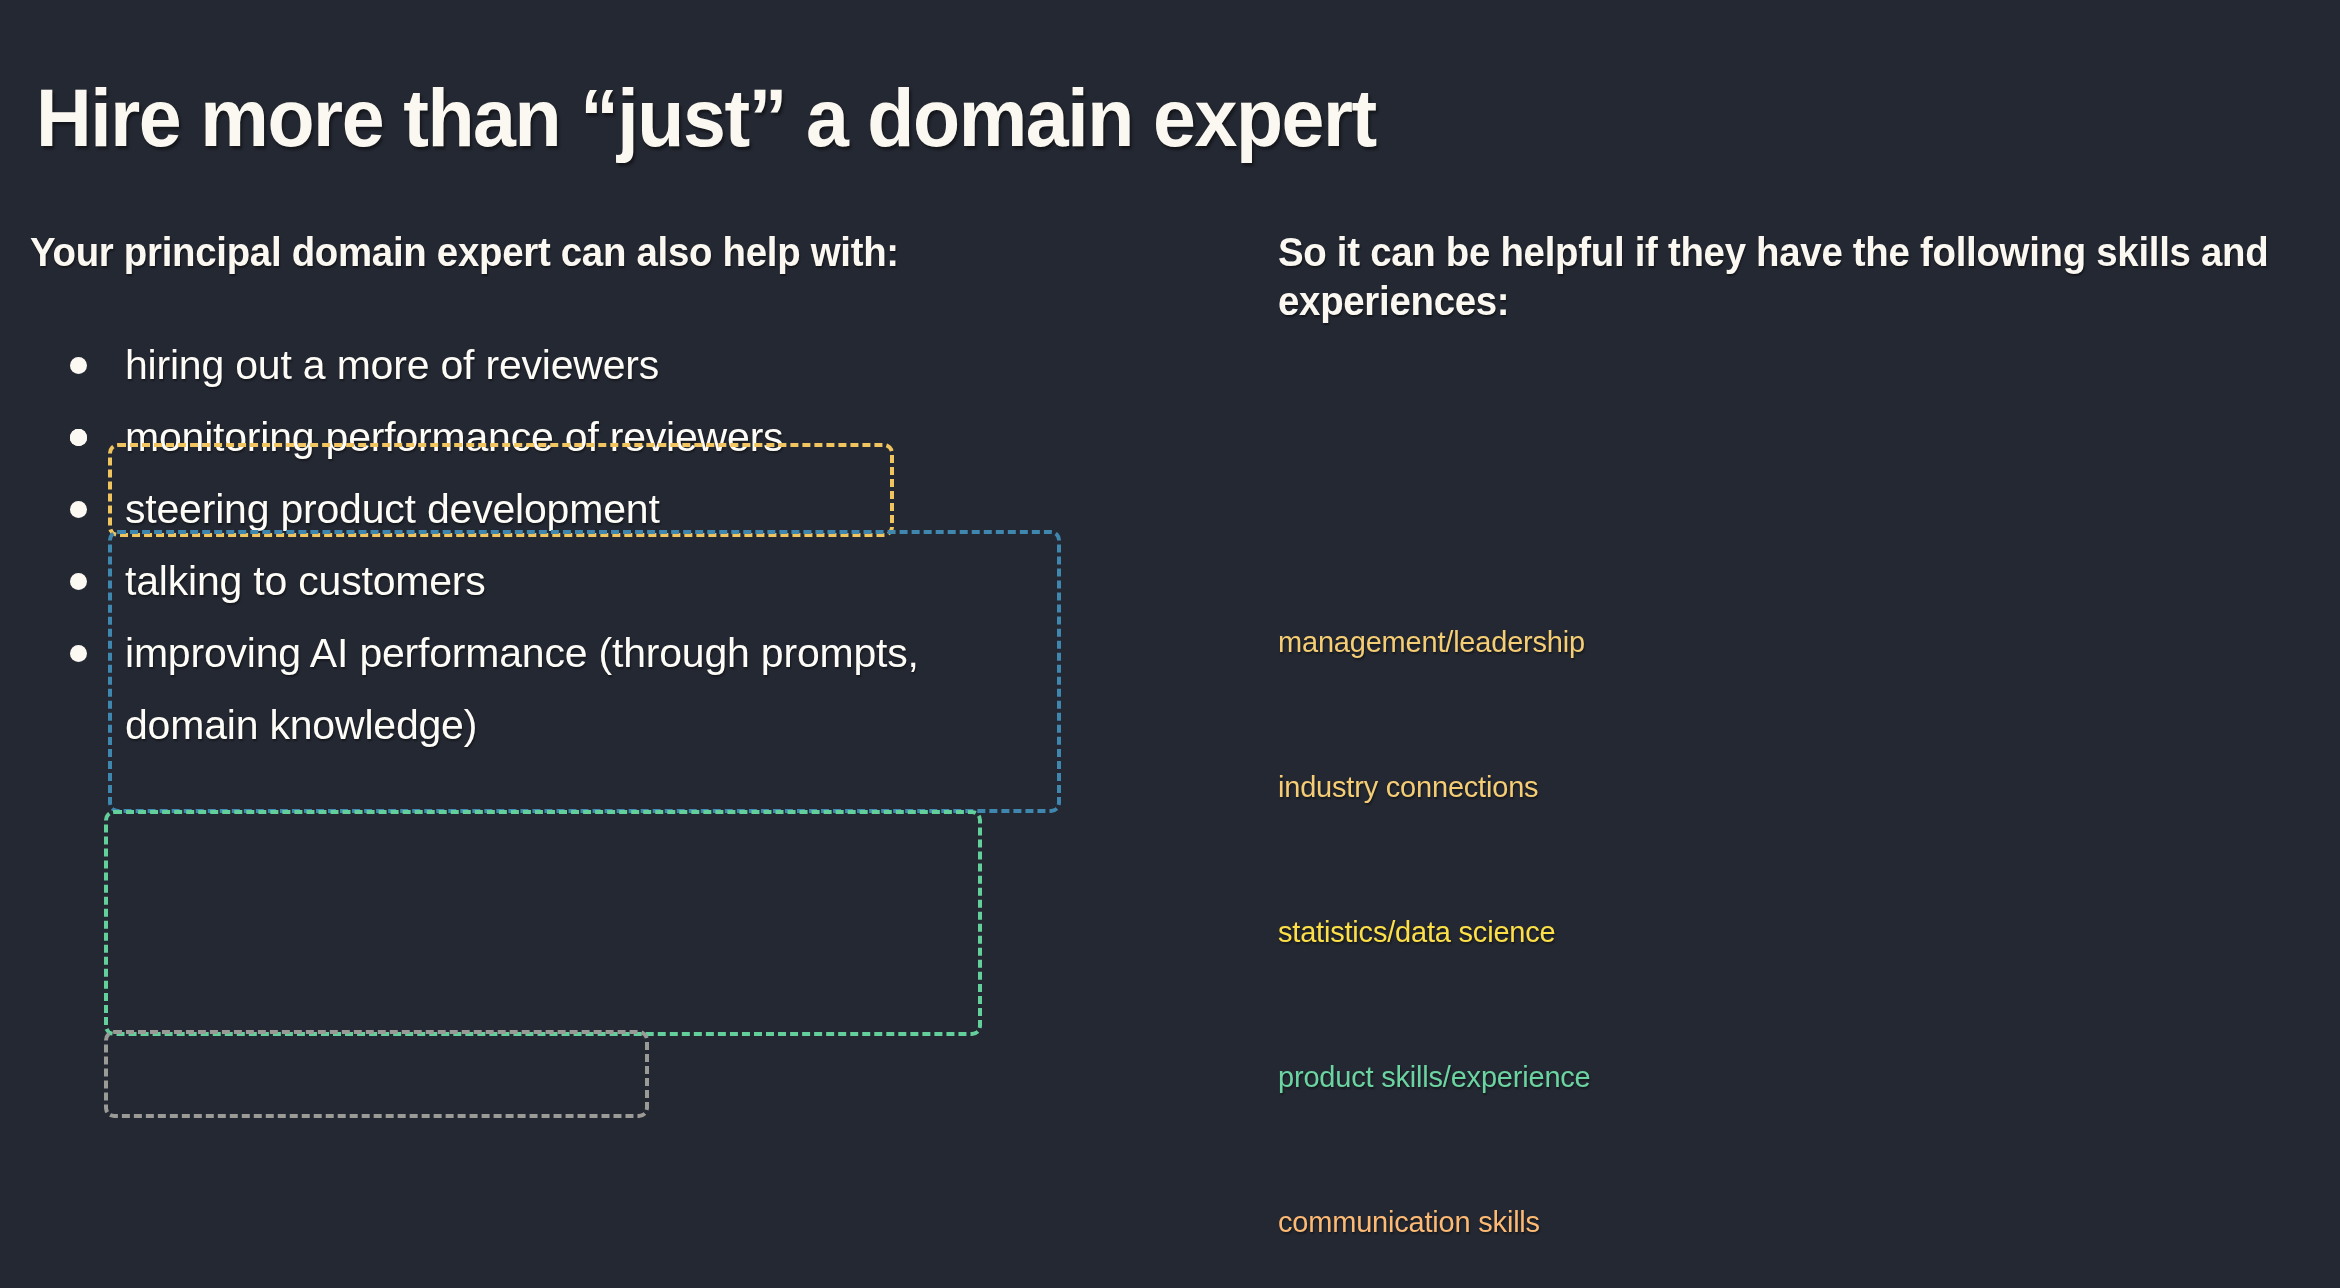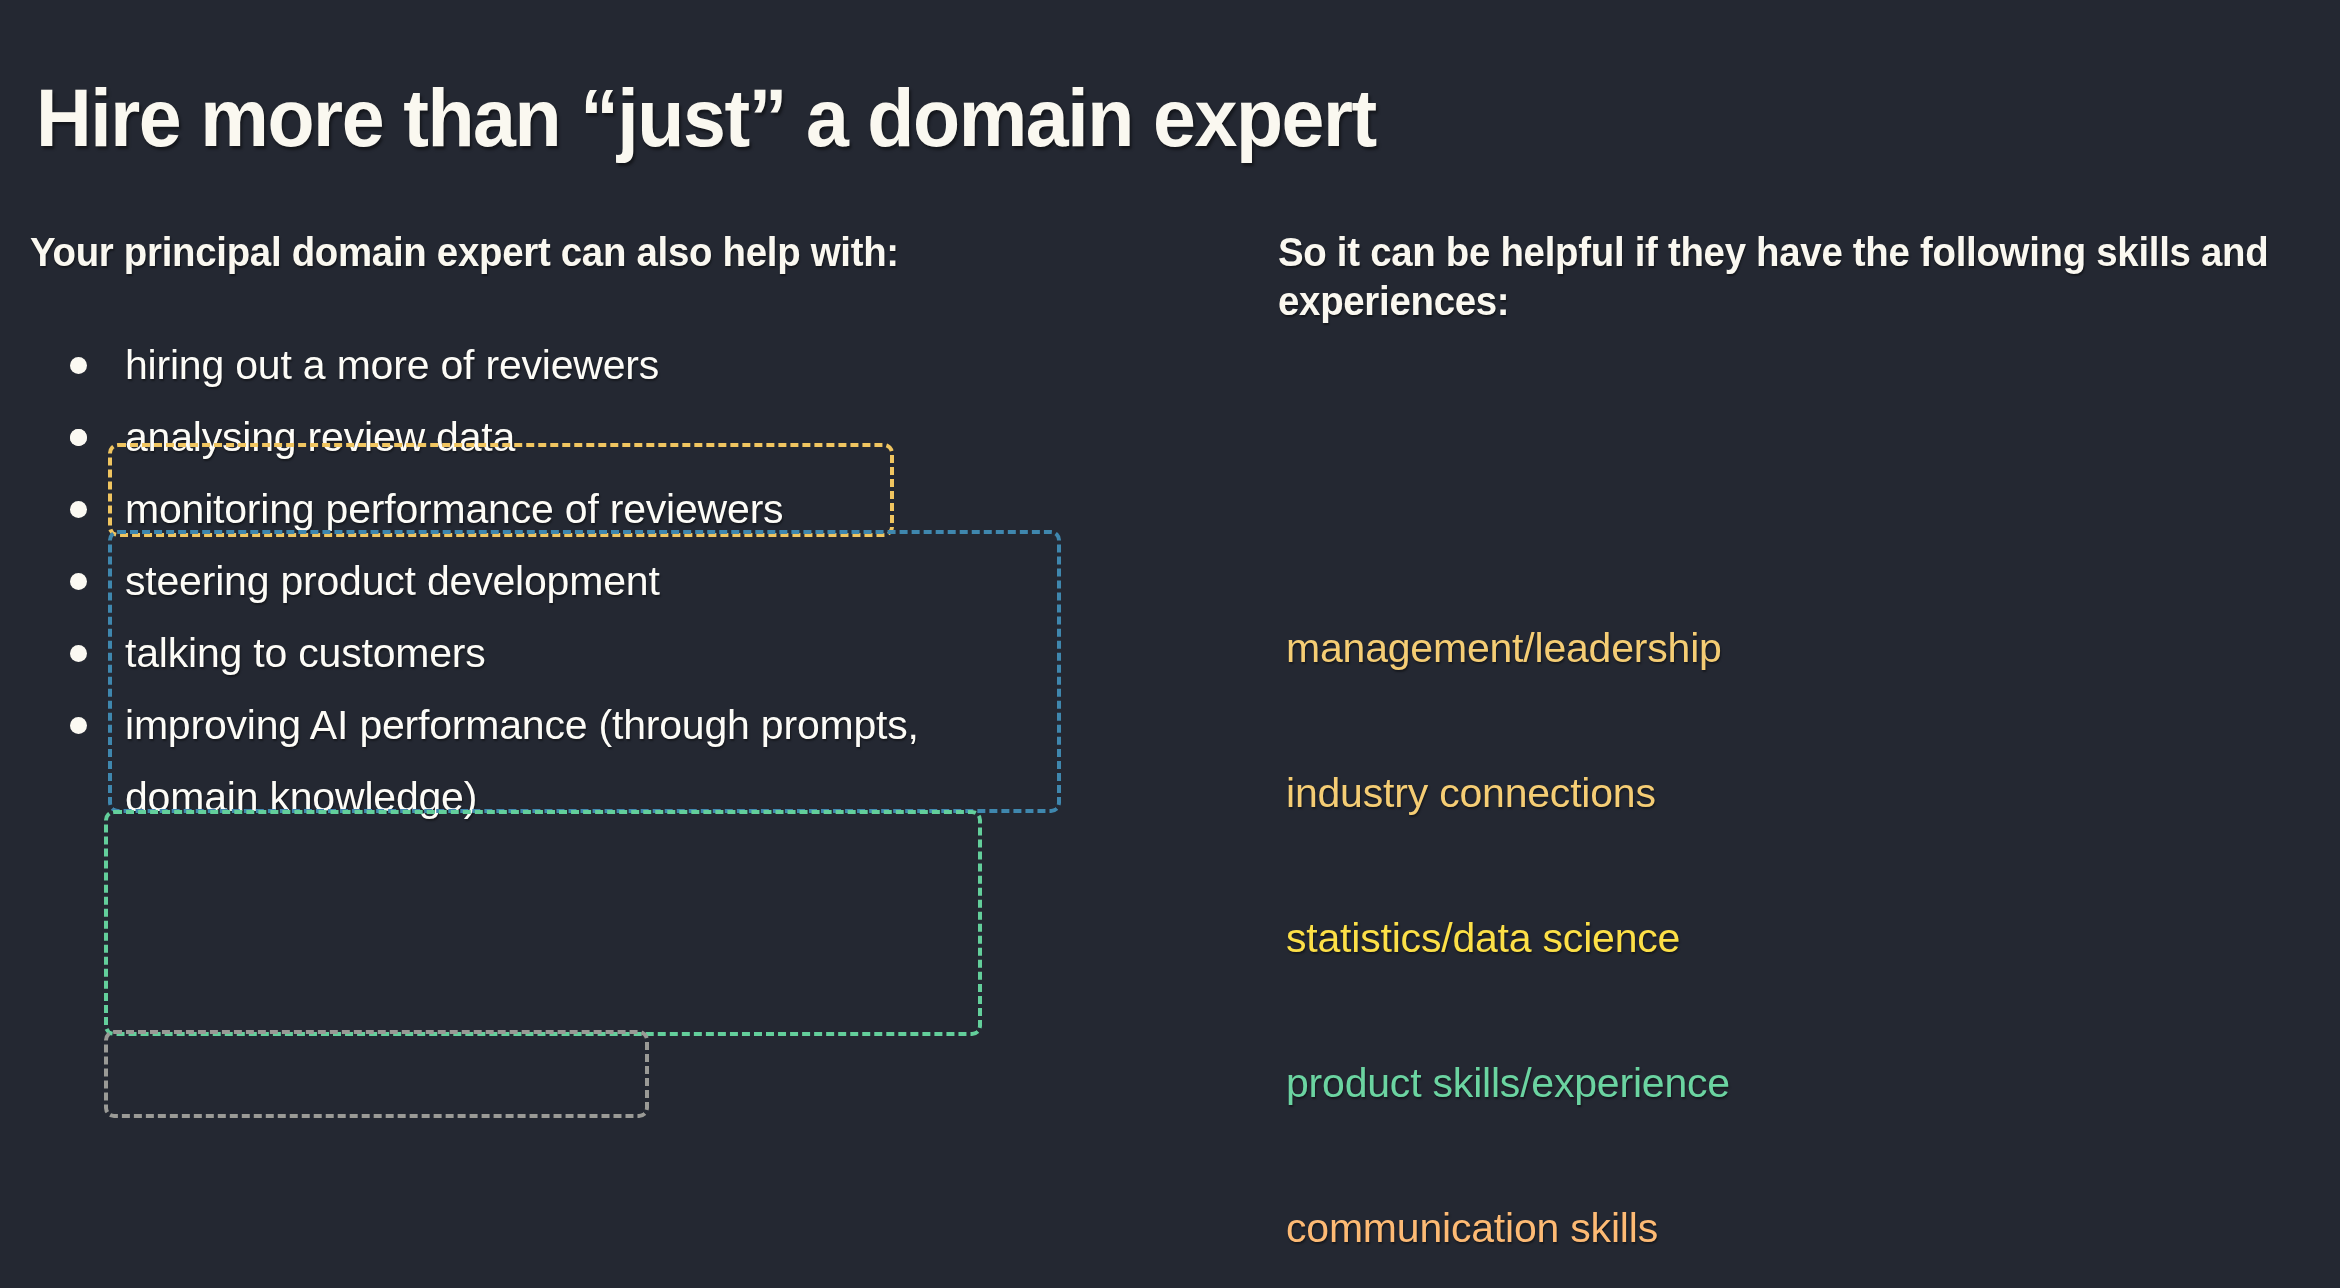--- a/index.html
+++ b/index.html
@@ -104,22 +104,22 @@
     box-sizing: border-box;
   }
 
   
   .skills {
     position: relative;
     margin-top: 52px;
   }
   .skill-item {
     position: absolute;
-    left: 8px;
-    font-size: 41px;
+    left: 0;
+    font-size: 29px;
     line-height: 1;
     letter-spacing: -0.2px;
     white-space: nowrap;
     text-shadow: 1px 2px 2px rgba(0,0,0,0.4);
   }
 </style>
 </head>
 <body style="background: rgb(36, 40, 50);">
 
 <div class="slide">
@@ -132,21 +132,20 @@
     <ul class="bullet-list">
       <li class="bullet-item">
         <span class="dot"></span>
         <span class="txt">hiring out a more of reviewers</span>
       </li>
       <li class="bullet-item">
         <span class="dot"></span>
       </li>
       <li class="bullet-item">
         <span class="dot"></span>
-        <span class="txt">analysing review data</span>
       </li>
       <li class="bullet-item">
         <span class="dot"></span>
         <span class="txt">monitoring performance of reviewers</span>
       </li>
       <li class="bullet-item">
         <span class="dot"></span>
         <span class="txt">steering product development</span>
       </li>
       <li class="bullet-item">

